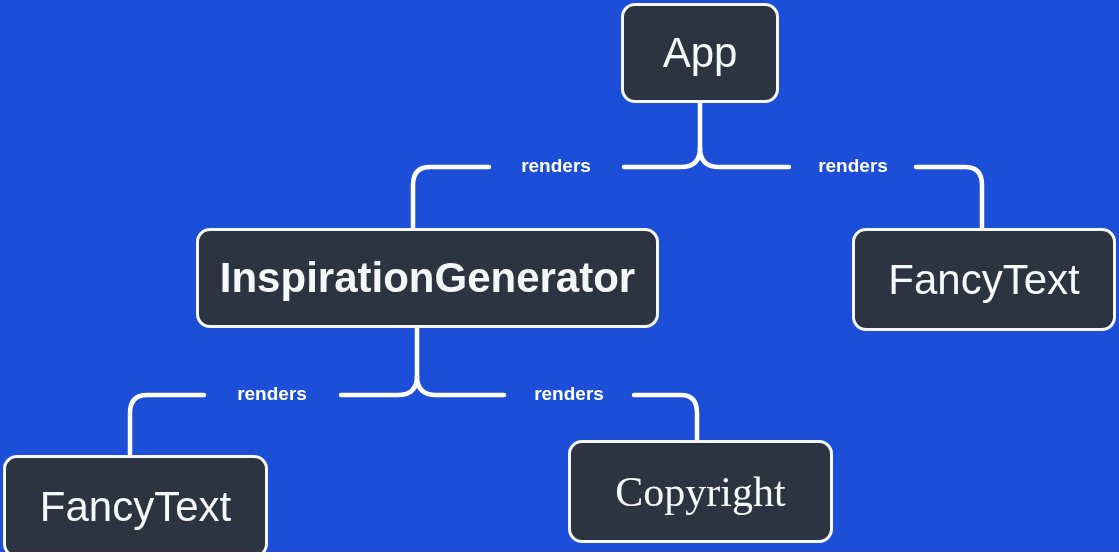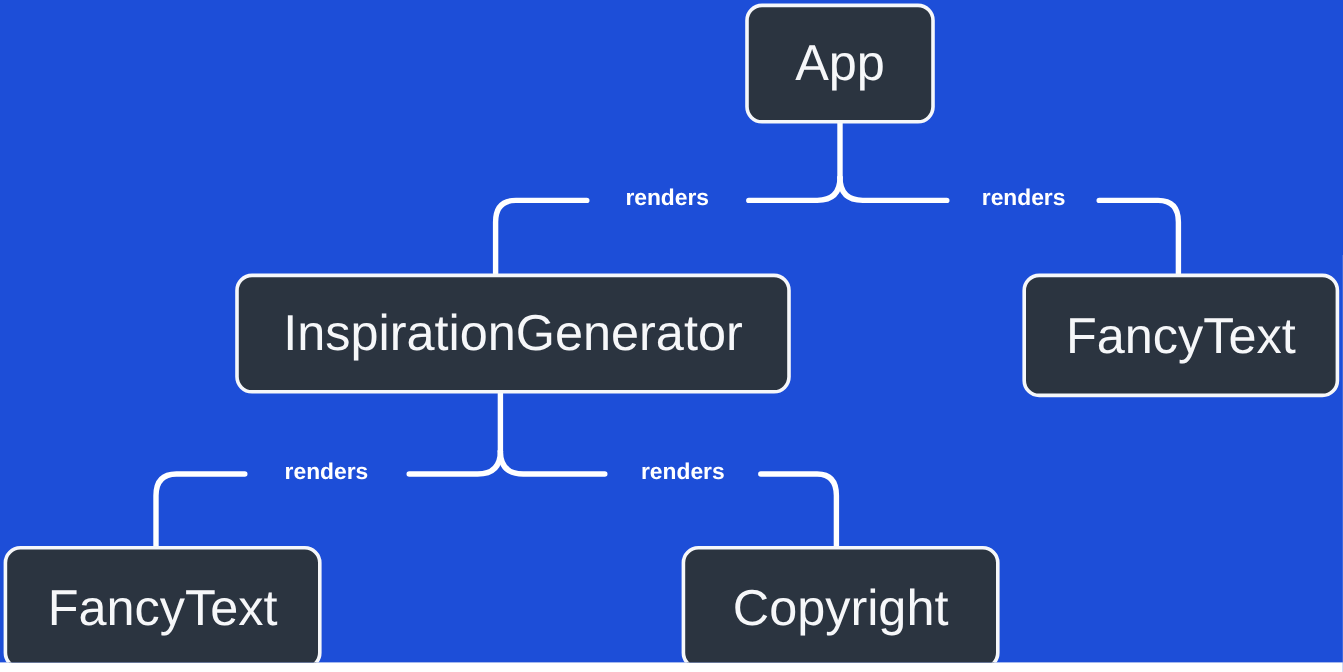--- a/index.html
+++ b/index.html
@@ -34,24 +34,24 @@
     border-radius: 14px;
     color: #F6F7F9;
     font-size: 42px;
     font-weight: 400;
     display: flex;
     align-items: center;
     justify-content: center;
     white-space: nowrap;
   }
   .node-app        { left: 621px; top: 3px;   width: 158px; height: 100px; }
-  .node-ig         { left: 196px; top: 228px; width: 463px; height: 100px; }
+  .node-ig         { left: 196px; top: 228px; width: 463px; height: 100px; font-weight: bold; }
   .node-ft-top     { left: 852px; top: 228px; width: 264px; height: 103px; }
   .node-ft-bottom  { left: 3px;   top: 455px; width: 265px; height: 103px; }
-  .node-copyright  { left: 568px; top: 455px; width: 265px; height: 103px; }
+  .node-copyright  { left: 568px; top: 440px; width: 265px; height: 103px; font-family: Liberation Serif, serif; }
   .edge-label {
     position: absolute;
     transform: translate(-50%, -50%);
     color: #FFFFFF;
     font-size: 19px;
     font-weight: 700;
     white-space: nowrap;
   }
   .edge-label-1 { left: 556px; top: 166px; }
   .edge-label-2 { left: 853px; top: 166px; }

